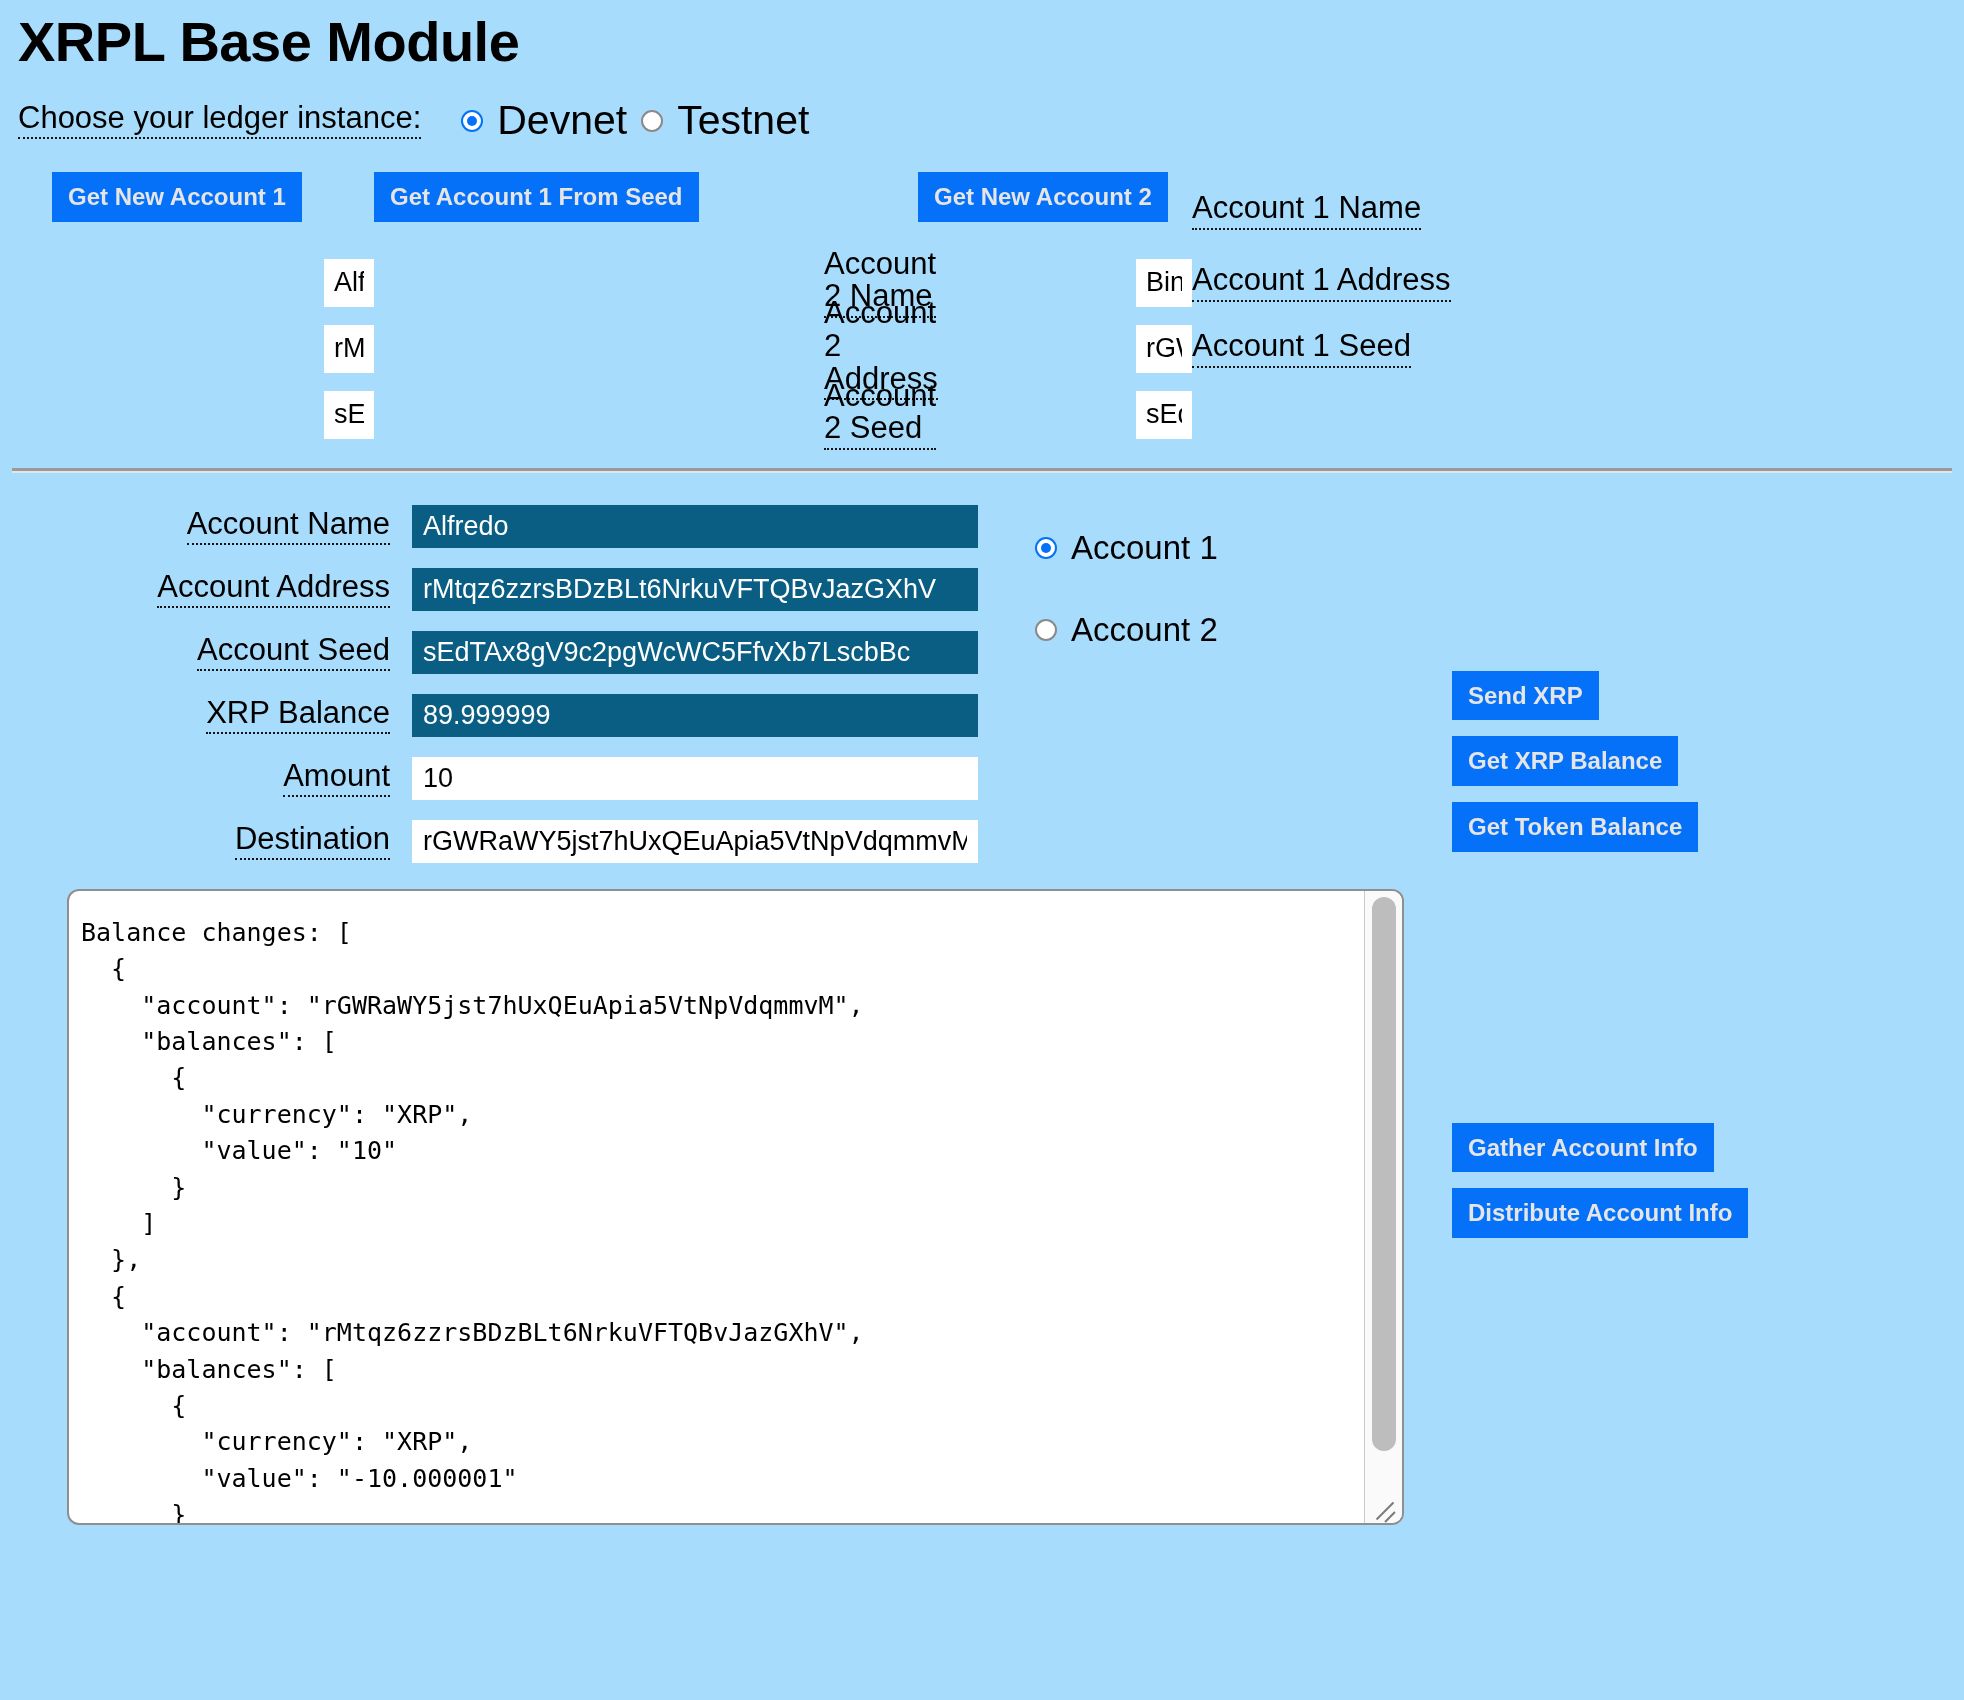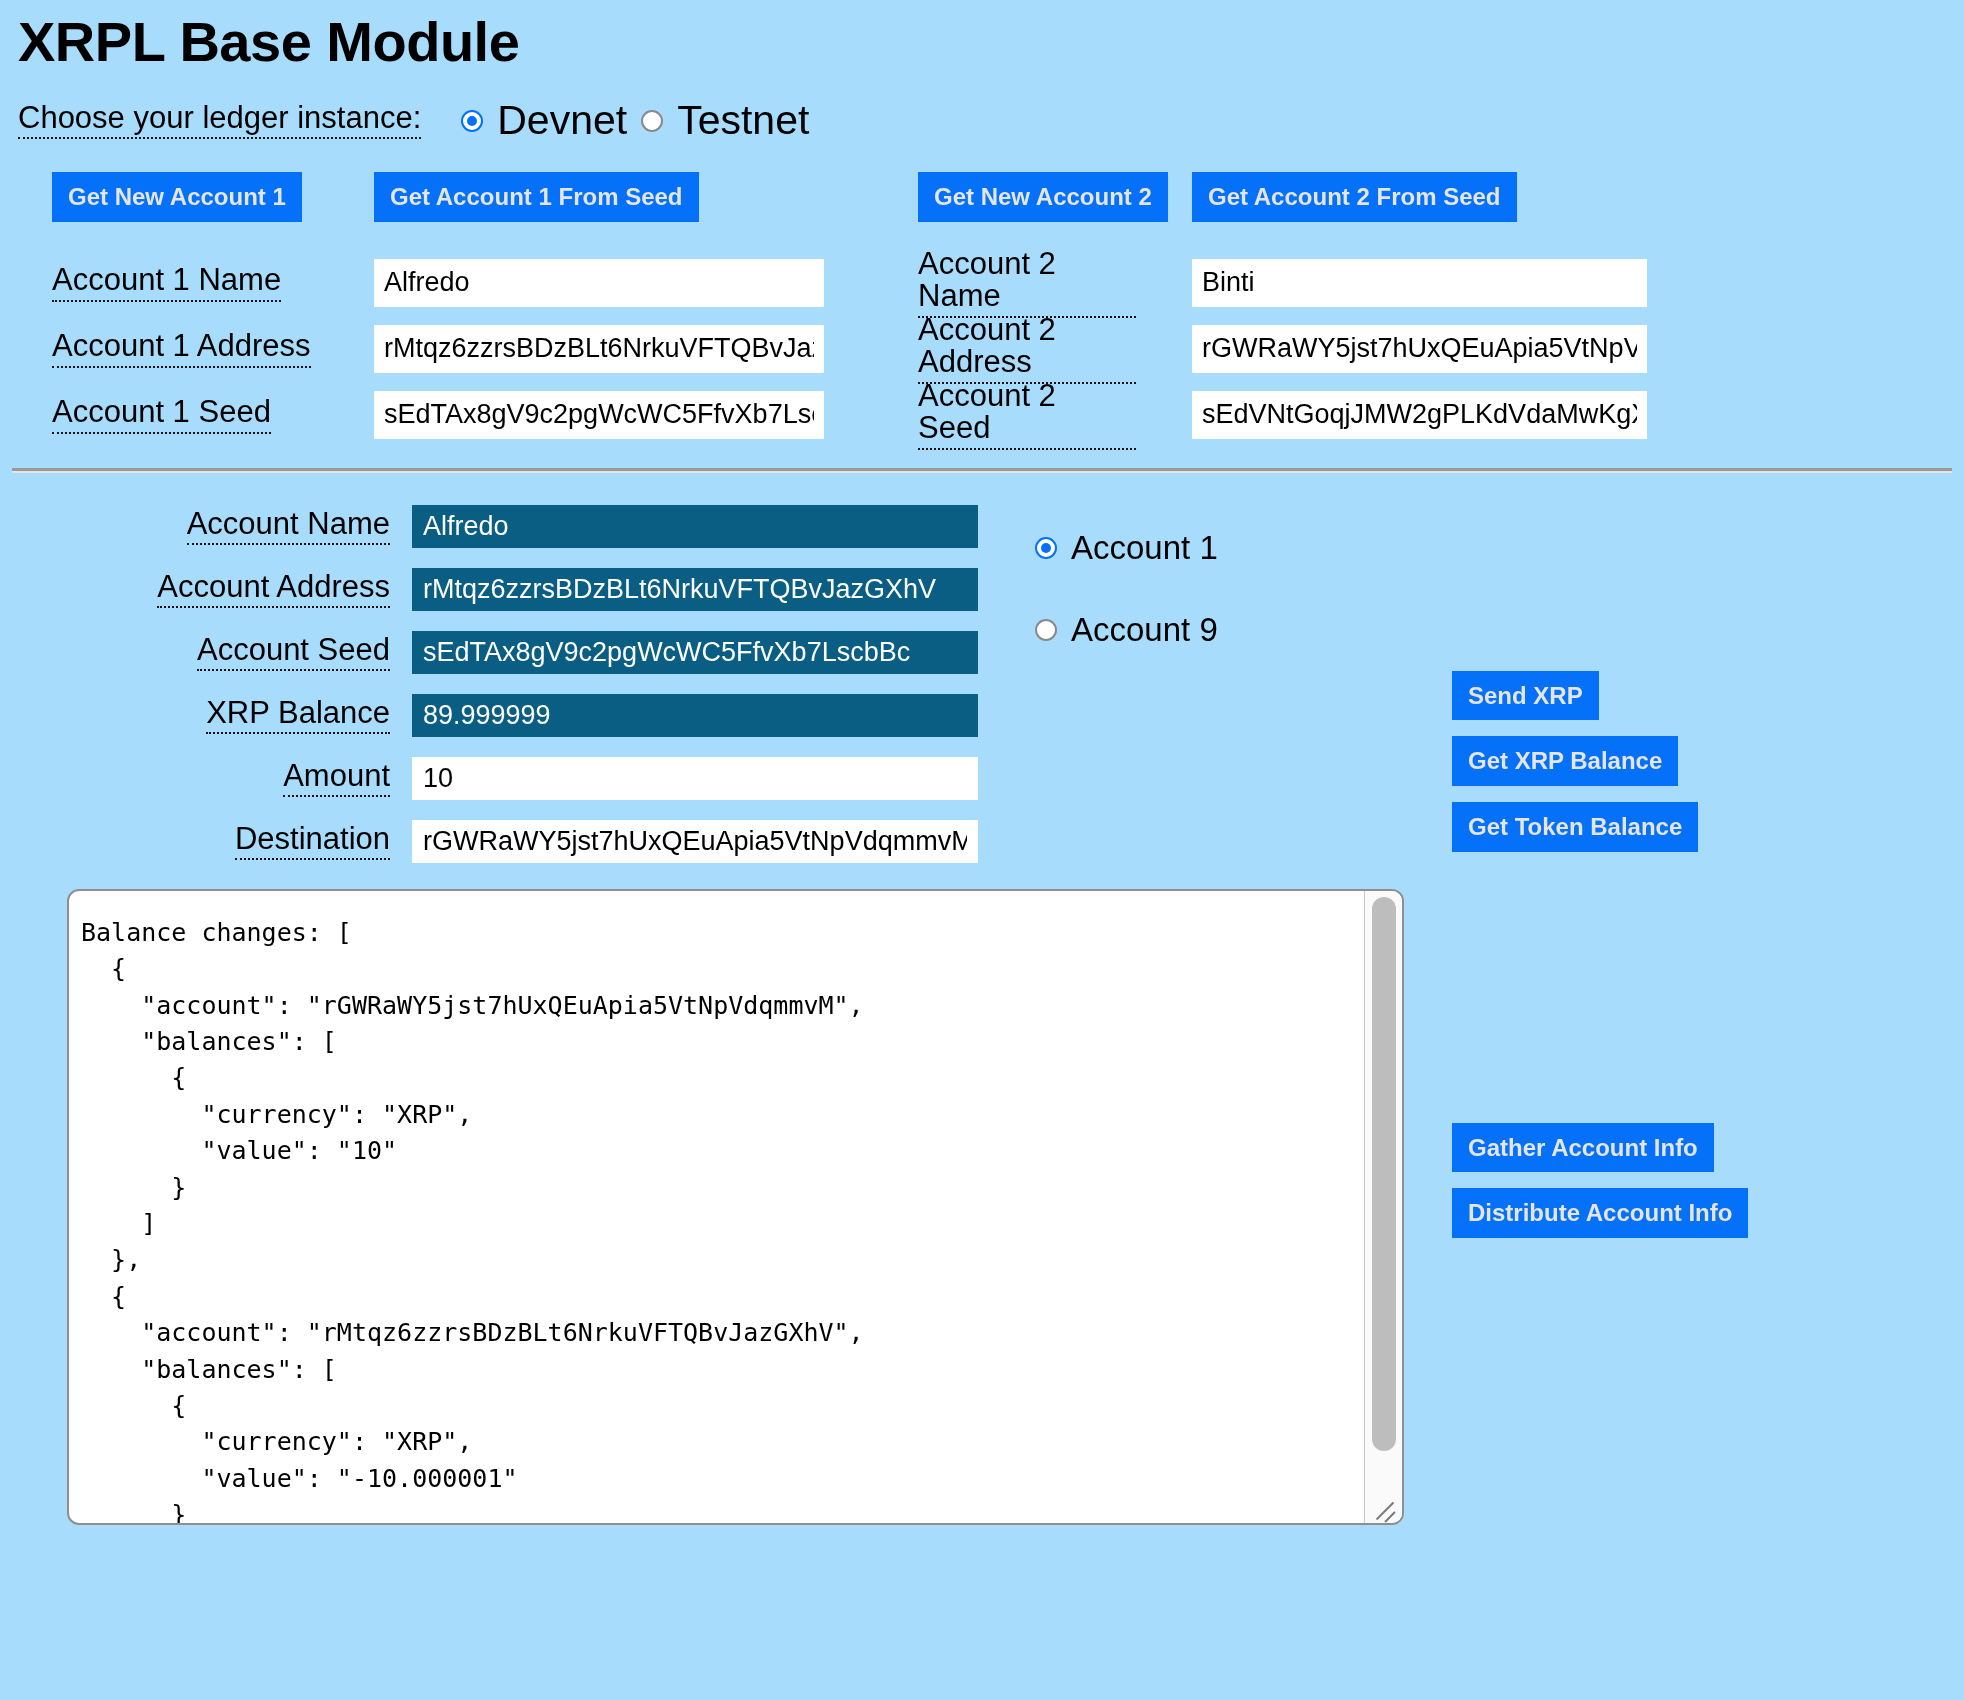--- a/index.html
+++ b/index.html
@@ -304,23 +304,20 @@
   </div>
   <div class="cell btn-cell"></div>
   <div class="cell btn-cell">
     <button class="btn">Get Account 1 From Seed</button>
   </div>
   <div class="cell btn-cell"></div>
   <div class="cell btn-cell">
     <button class="btn">Get New Account 2</button>
   </div>
   <div class="cell btn-cell"></div>
-  <div class="cell btn-cell">
-    <button class="btn">Get Account 2 From Seed</button>
-  </div>
 
   <div class="lbl-cell">
     <span class="dotted-label">Account 1 Name</span>
   </div>
   <div class="cell"></div>
   <div class="fld-cell">
     <input class="txtin" type="text" value="Alfredo" style="">
   </div>
   <div class="cell"></div>
   <div class="lbl-cell">
@@ -420,21 +417,21 @@
   </div>
 
   <div class="acct-radios">
     <label class="radio-opt">
       <span class="radio on"></span>
       <span class="lbl">Account 1</span>
     </label>
     <br>
     <label class="radio-opt">
       <span class="radio off"></span>
-      <span class="lbl">Account 9</span>
+      <span class="lbl">Account 2</span>
     </label>
   </div>
 
   <div class="xrp-ops">
     <button class="btn">Send XRP</button>
     <button class="btn">Get XRP Balance</button>
     <button class="btn">Get Token Balance</button>
   </div>
 </div>
 

